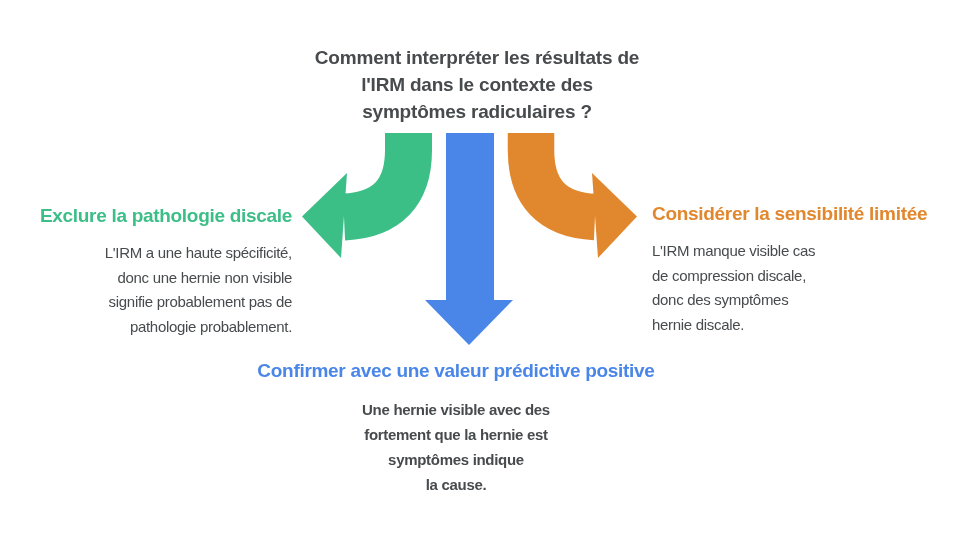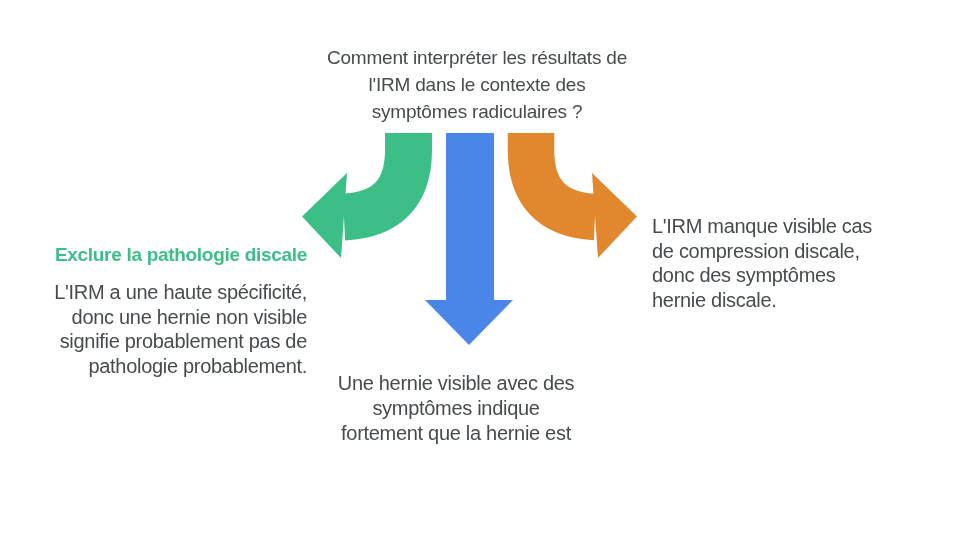--- a/index.html
+++ b/index.html
@@ -23,63 +23,62 @@
   .arrows-svg {
     position: absolute;
     left: 0; top: 0;
     width: 962px; height: 542px;
   }
   .title {
     position: absolute;
     left: 267px; top: 44px;
     width: 420px;
     text-align: center;
-    font-weight: normal;
+    font-weight: bold;
     font-size: 19px;
     line-height: 27px;
     color: #474b4d;
     letter-spacing: -0.2px;
   }
   .branch-heading {
     font-weight: bold;
     font-size: 19px;
     line-height: 25px;
     letter-spacing: -0.3px;
   }
   .heading-green  { color: #3cbe87; }
   .heading-orange { color: #e1882f; }
   .heading-blue   { color: #4a86e8; }
   .body-text {
-    font-size: 20px;
+    font-size: 15px;
     line-height: 24.5px;
     color: #474b4d;
     letter-spacing: -0.3px;
     margin-top: 13px;
   }
   .left-block {
     position: absolute;
-    left: 15px; top: 203px;
+    left: 0; top: 203px;
     width: 292px;
     text-align: right;
-    margin-top: 39px;
   }
   .right-block {
     position: absolute;
     left: 652px; top: 201px;
     width: 310px;
     text-align: left;
   }
   .bottom-block {
     position: absolute;
     left: 236px; top: 358px;
     width: 440px;
     text-align: center;
   }
   .bottom-block .branch-heading { line-height: 26px; }
-  .bottom-block .body-text { line-height: 25px; }
+  .bottom-block .body-text { line-height: 25px; font-weight: bold; }
 </style>
 </head>
 <body>
 
 <div class="canvas">
 
   <svg class="arrows-svg" viewBox="0 0 962 542">
     <g>
       <path d="M408.5 133 L408.5 150 Q408.5 214 344 217" fill="none" stroke-width="47" stroke="#3cbe87"></path>
       <polygon points="347,173 341,258 302,216.5" fill="#3cbe87"></polygon>
@@ -104,29 +103,32 @@
     <div class="branch-heading heading-green">Exclure la pathologie discale</div>
     <div class="body-text">
       <div>L'IRM a une haute spécificité,</div>
       <div>donc une hernie non visible</div>
       <div>signifie probablement pas de</div>
       <div>pathologie probablement.</div>
     </div>
   </div>
 
   <div class="right-block">
+    <div class="branch-heading heading-orange">Considérer la sensibilité limitée</div>
     <div class="body-text">
       <div>L'IRM manque visible cas</div>
       <div>de compression discale,</div>
       <div>donc des symptômes</div>
       <div>hernie discale.</div>
     </div>
   </div>
 
   <div class="bottom-block">
+    <div class="branch-heading heading-blue">Confirmer avec une valeur prédictive positive</div>
     <div class="body-text">
       <div>Une hernie visible avec des</div>
+      <div>fortement que la hernie est</div>
       <div>symptômes indique</div>
-      <div>fortement que la hernie est</div>
+      <div>la cause.</div>
     </div>
   </div>
 
 </div>
 
 </body></html>

